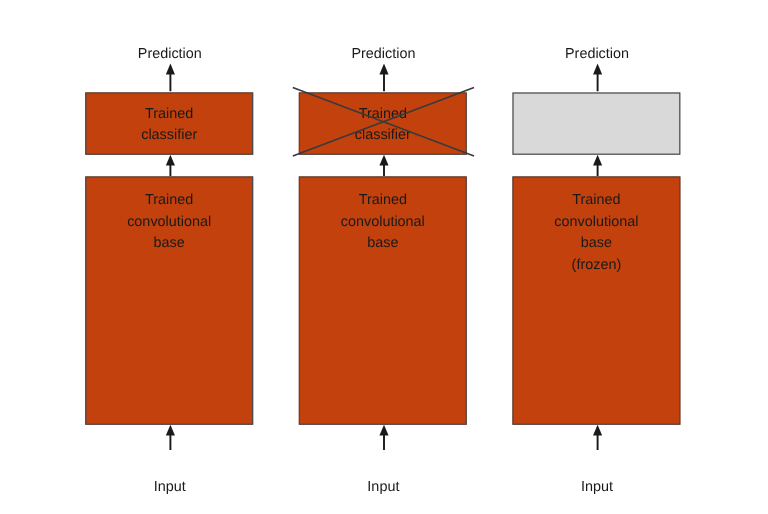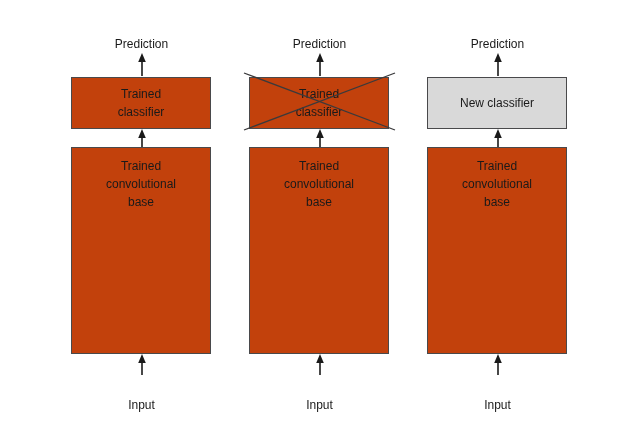--- a/index.html
+++ b/index.html
@@ -154,31 +154,31 @@
     <div class="label input-label">Input</div>
   </div>
 
   <div class="column col-3">
     <div class="label prediction-label">Prediction</div>
     <svg class="arrow arrow-top" width="12" height="24">
       <line x1="6" y1="23" x2="6" y2="7" stroke="#1a1a1a" stroke-width="1.6"></line>
       <polygon points="6,0 2.2,9 9.8,9" fill="#1a1a1a"></polygon>
     </svg>
     <div class="box classifier-box gray">
-      <span class="box-line">New classifier</span>
     </div>
     <svg class="arrow arrow-mid" width="12" height="18">
       <line x1="6" y1="18" x2="6" y2="7" stroke="#1a1a1a" stroke-width="1.6"></line>
       <polygon points="6,0 2.2,9 9.8,9" fill="#1a1a1a"></polygon>
     </svg>
     <div class="box base-box">
       <div class="box-text">
         <span class="box-line">Trained</span>
         <span class="box-line">convolutional</span>
         <span class="box-line">base</span>
+        <span class="box-line">(frozen)</span>
       </div>
     </div>
     <svg class="arrow arrow-bottom" width="12" height="21">
       <line x1="6" y1="21" x2="6" y2="7" stroke="#1a1a1a" stroke-width="1.6"></line>
       <polygon points="6,0 2.2,9 9.8,9" fill="#1a1a1a"></polygon>
     </svg>
     <div class="label input-label">Input</div>
   </div>
 
 </div>

